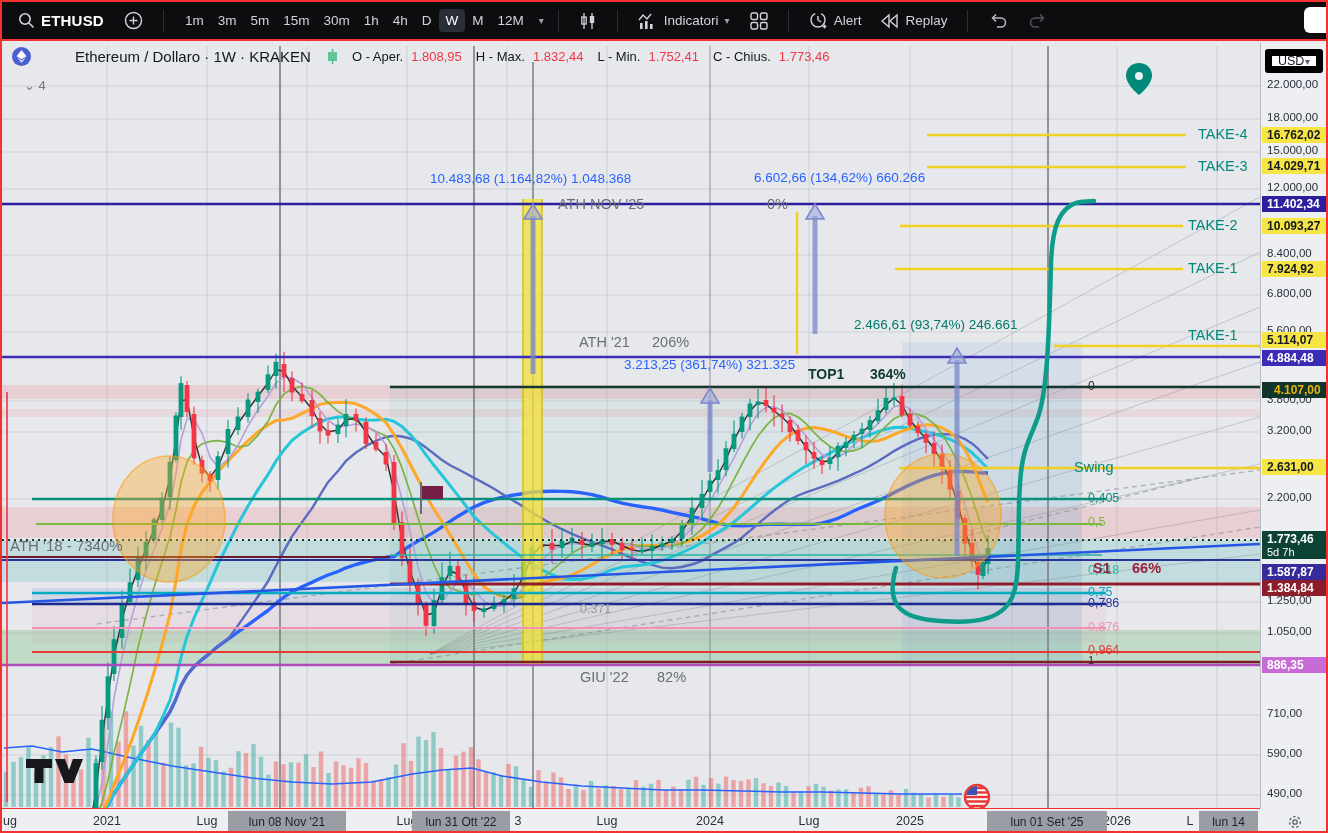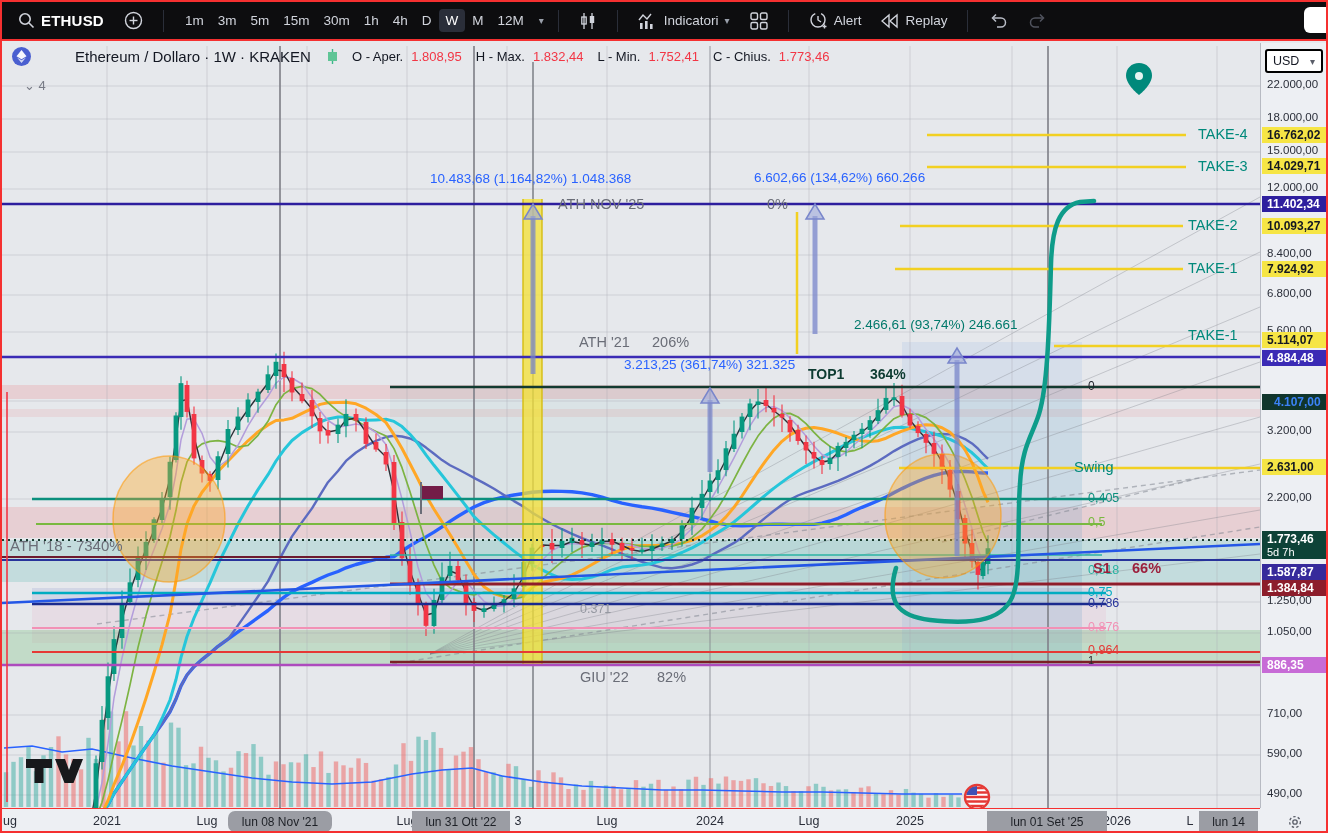--- a/index.html
+++ b/index.html
@@ -35,21 +35,21 @@
   #note-label { position:absolute; left:168px; top:72px; z-index:6; background:#f6e545;
                 color:#2962ff; font-size:14px; font-weight:500; padding:1px 7px; }
   
   #scale { position:absolute; left:1258px; top:41px; width:68px; height:765px; background:#edeff3;
            border-left:1px solid #b7bac2; z-index:4; }
   .tick { position:absolute; left:6px; font-size:11.5px; color:#2a2e39; white-space:nowrap; }
   .plabel { position:absolute; left:1px; width:66px; font-size:12px; font-weight:600;
             padding:1px 0 1px 5px; white-space:nowrap; z-index:5; }
   .plabel .sub { font-size:11px; font-weight:400; }
   #usd-box { position:absolute; left:4px; top:6px; width:58px; height:24px; background:#fff;
-             border:2px solid #000000; border-radius:3px; font-size:12.5px; color:#131722;
+             border:7px solid #000000; border-radius:3px; font-size:12.5px; color:#131722;
              display:flex; align-items:center; justify-content:space-between; padding:0 6px; }
   
   #taxis { position:absolute; left:0; top:806px; width:1258px; height:27px; background:#edeff3;
            border-top:1px solid #f53030; z-index:4; }
   .tlabel { position:absolute; top:5px; font-size:12.5px; color:#2a2e39; transform:translateX(-50%);
             white-space:nowrap; }
   .tmarker { position:absolute; top:2px; height:21px; background:#9b9da4; color:#1d2026;
              font-size:12px; display:flex; align-items:center; justify-content:center;
              white-space:nowrap; overflow:hidden; z-index:2; }
   #axis-corner { position:absolute; left:1258px; top:806px; width:70px; height:27px; background:#edeff3;
@@ -691,21 +691,21 @@
       <div class="tick" style="top: 664px;">710,00</div>
       <div class="tick" style="top: 704px;">590,00</div>
       <div class="tick" style="top: 744px;">490,00</div>
       <div class="plabel" style="background: rgb(246, 229, 69); color: rgb(19, 23, 34); top: 83.5px;">16.762,02</div>
       <div class="plabel" style="background: rgb(246, 229, 69); color: rgb(19, 23, 34); top: 114.5px;">14.029,71</div>
       <div class="plabel" style="background: rgb(45, 30, 158); color: rgb(255, 255, 255); top: 152.5px;">11.402,34</div>
       <div class="plabel" style="background: rgb(246, 229, 69); color: rgb(19, 23, 34); top: 174.5px;">10.093,27</div>
       <div class="plabel" style="background: rgb(246, 229, 69); color: rgb(19, 23, 34); top: 217.5px;">7.924,92</div>
       <div class="plabel" style="background: rgb(246, 229, 69); color: rgb(19, 23, 34); top: 288.5px;">5.114,07</div>
       <div class="plabel" style="background: rgb(59, 43, 181); color: rgb(255, 255, 255); top: 306.5px;">4.884,48</div>
-      <div class="plabel" style="background: rgb(16, 53, 44); color: #3b82f6; top: 351px; padding-left: 12px;">4.107,00</div>
+      <div class="plabel" style="background: rgb(16, 53, 44); color: #eab308; top: 339px; padding-left: 12px;">4.107,00</div>
       <div class="plabel" style="background: rgb(246, 229, 69); color: rgb(19, 23, 34); top: 415.5px;">2.631,00</div>
       <div class="plabel" style="background: rgb(13, 66, 55); color: rgb(255, 255, 255); top: 488px;">1.773,46<div class="sub">5d 7h</div></div>
       <div class="plabel" style="background: rgb(55, 42, 155); color: rgb(255, 255, 255); top: 520.5px;">1.587,87</div>
       <div class="plabel" style="background: rgb(140, 29, 43); color: rgb(255, 255, 255); top: 536.5px;">1.384,84</div>
       <div class="plabel" style="background: rgb(199, 107, 214); color: rgb(255, 255, 255); top: 613.5px;">886,35</div>
       <div class="plabel" style="background: rgb(41, 98, 255); color: rgb(255, 255, 255); top: 768.5px;">130,89 K</div>
       <div class="plabel" style="background: rgb(239, 83, 80); color: rgb(255, 255, 255); top: 781.5px;">16,76 K</div>
     </div>
 
   <div id="taxis">
@@ -713,21 +713,21 @@
       <div class="tlabel" style="left: 105px;">2021</div>
       <div class="tlabel" style="left: 205px;">Lug</div>
       <div class="tlabel" style="left: 405px;">Lug</div>
       <div class="tlabel" style="left: 516px;">3</div>
       <div class="tlabel" style="left: 605px;">Lug</div>
       <div class="tlabel" style="left: 708px;">2024</div>
       <div class="tlabel" style="left: 807px;">Lug</div>
       <div class="tlabel" style="left: 908px;">2025</div>
       <div class="tlabel" style="left: 1115px;">2026</div>
       <div class="tlabel" style="left: 1188px;">L</div>
-      <div class="tmarker" style="left: 226px; width: 104px; border-radius: 7px;">lun 08 Nov '21</div>
+      <div class="tmarker" style="left: 226px; width: 118px;">lun 08 Nov '21</div>
       <div class="tmarker" style="left: 410px; width: 98px;">lun 31 Ott '22</div>
       <div class="tmarker" style="left: 985px; width: 120px;">lun 01 Set '25</div>
       <div class="tmarker" style="left: 1197px; width: 59px;">lun 14 </div>
     </div>
   <div id="axis-corner">
     <svg width="16" height="16" viewBox="0 0 16 16">
         <circle cx="8" cy="8" r="2.2" fill="none" stroke="#5a5e69" stroke-width="1.3"></circle>
         <circle cx="8" cy="8" r="5.4" fill="none" stroke="#5a5e69" stroke-width="1.3" stroke-dasharray="2.4 2.2"></circle>
       </svg>
   </div>

